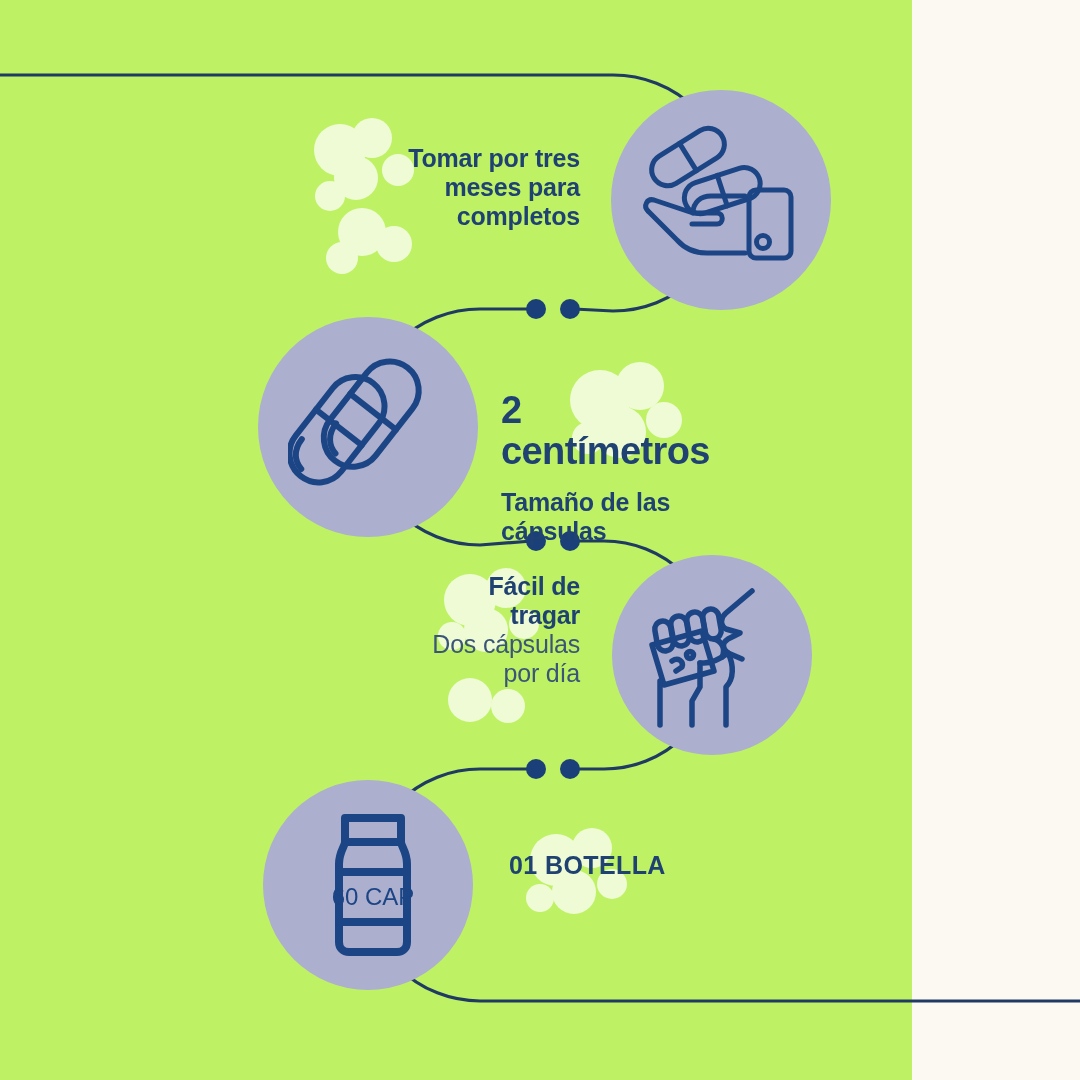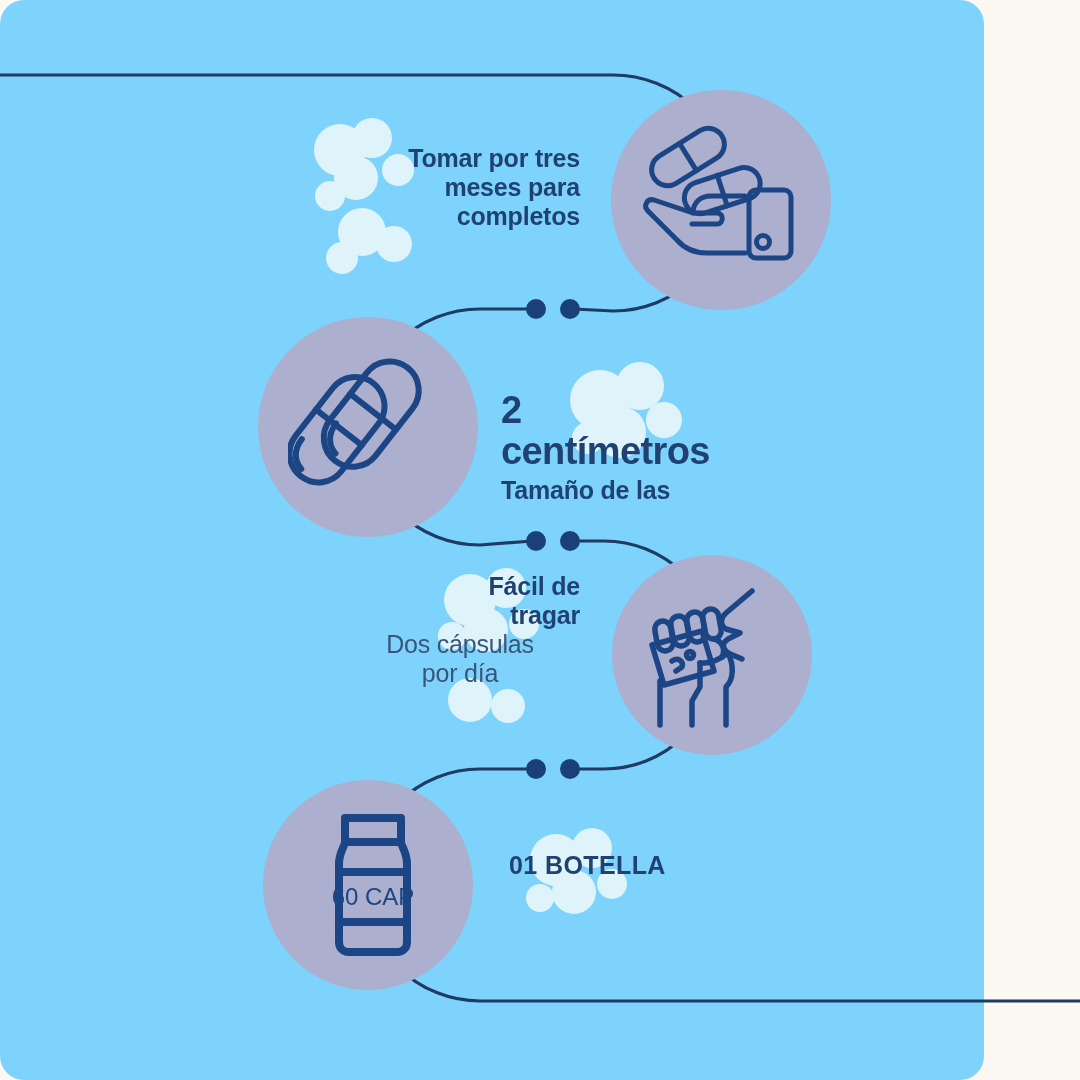--- a/index.html
+++ b/index.html
@@ -9,24 +9,23 @@
   }
   body {
     width: 1080px;
     height: 1080px;
     background: #FCF8F2;
     font-family: "Liberation Sans", sans-serif;
     overflow: hidden;
   }
   #stage {
     position: relative;
-    width: 984px;
+    width: 912px;
     height: 1080px;
-    background: #7dd3fc;
-    border-radius: 24px;
+    background: #bef264;
   }
   #watermark, #pathlayer {
     position: absolute;
     left: 0;
     top: 0;
     width: 1080px;
     height: 1080px;
   }
   #watermark { z-index: 1; }
   #pathlayer { z-index: 2; }
@@ -64,21 +63,20 @@
   .t-sub-bold {
     font-weight: bold;
     font-size: 25px;
     letter-spacing: -0.2px;
   }
   .t-sub-light {
     font-weight: normal;
     font-size: 25px;
     color: #3A5578;
     letter-spacing: -0.2px;
-    text-align: center;
   }
   .t-caps {
     font-weight: bold;
     font-size: 25px;
     letter-spacing: 0.4px;
     margin-left: 8px;
   }
 </style>
 </head>
 <body>
@@ -171,21 +169,22 @@
       <g transform="rotate(38 62 84)">
         <rect x="22" y="32" width="58" height="118" rx="29"></rect>
         <line x1="22" y1="88" x2="80" y2="88"></line>
         <path d="M 29 120 C 29 134 37 142 47 144"></path>
       </g>
     </g>
   </svg>
   <div class="text-block text-left" style="left:501px; top:390px; width:300px;">
     <div class="t-big">2</div>
     <div class="t-big">centímetros</div>
-    <div class="t-sub-bold" style="margin-top:4px;">Tamaño de las</div>
+    <div class="t-sub-bold" style="margin-top:16px;">Tamaño de las</div>
+    <div class="t-sub-bold">cápsulas</div>
   </div>
 
   <div class="bubble" style="left:612px; top:555px; width:200px; height:200px;"></div>
   <svg class="icon-svg" style="left:640px; top:583px;" width="150" height="150" viewBox="0 0 150 150">
     <g fill="none" stroke="#1C4585" stroke-width="5.5" stroke-linecap="round" stroke-linejoin="round">
 
       <path d="M 112 8 L 86 30 C 80 35 80 42 86 46 L 100 50 L 88 56 C 82 60 82 66 88 70 L 102 76"></path>
       <path d="M 88 70 C 80 76 72 80 64 80 L 60 80"></path>
       <path d="M 60 80 L 60 104 L 52 118 L 52 142"></path>
       <path d="M 88 70 C 94 82 94 96 86 104 L 86 142"></path>

